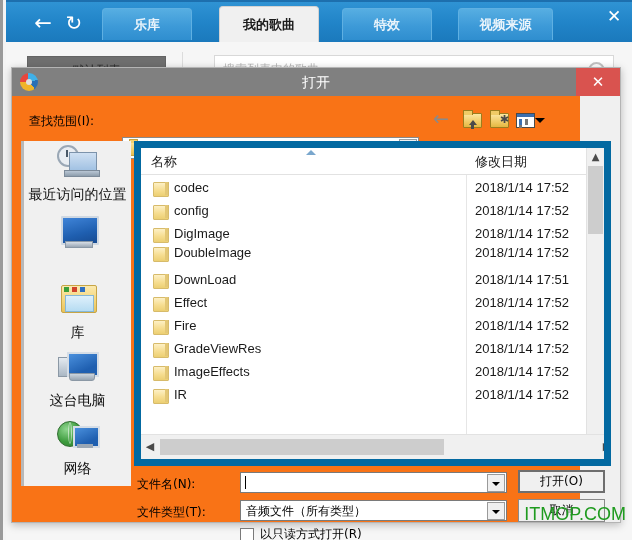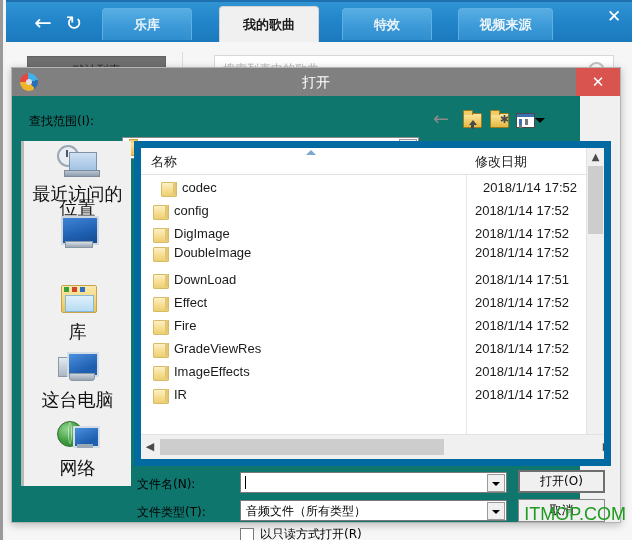--- a/index.html
+++ b/index.html
@@ -192,21 +192,21 @@
     font-size: 15px;
     line-height: 28px;
     text-align: center;
     font-family: "DejaVu Sans", sans-serif;
   }
 
   .dlg-body {
     position: absolute;
     left: 0; top: 28px;
     width: 568px; height: 426px;
-    background: #0f766e;
+    background: #f97316;
   }
 
   
   .lookin-label {
     position: absolute;
     left: 17px; top: 17px;
     font-size: 12px;
     color: #000;
     font-family: "DejaVu Sans", "Liberation Sans", sans-serif;
   }
@@ -357,21 +357,21 @@
     border-left: 3px solid #b8b8b8;
     box-sizing: border-box;
   }
   .place {
     position: absolute;
     left: 0;
     width: 107px;
     text-align: center;
   }
   .place-label {
-    font-size: 18px;
+    font-size: 14px;
     color: #111;
     line-height: 14px;
     display: block;
     margin-top: 2px;
     font-family: "DejaVu Sans", "Liberation Sans", sans-serif;
   }
   .pl-icon { position: relative; display: inline-block; width: 46px; height: 38px; }
 
   
   .ic-recent-clock {
@@ -792,21 +792,21 @@
       <div class="filelist">
 
         <div class="col-sep"></div>
 
         <div class="col-head">
           <div class="col-head-name">名称</div>
           <div class="sort-caret"></div>
           <div class="col-head-date">修改日期</div>
         </div>
 
-        <div class="frow" style="top:30px;margin-left:8px;">
+        <div class="frow" style="top:30px;">
           <div class="frow-icon"></div>
           <div class="frow-name">codec</div>
           <div class="frow-date">2018/1/14 17:52</div>
         </div>
         <div class="frow" style="top:53px;">
           <div class="frow-icon"></div>
           <div class="frow-name">config</div>
           <div class="frow-date">2018/1/14 17:52</div>
         </div>
         <div class="frow" style="top:76px;">

